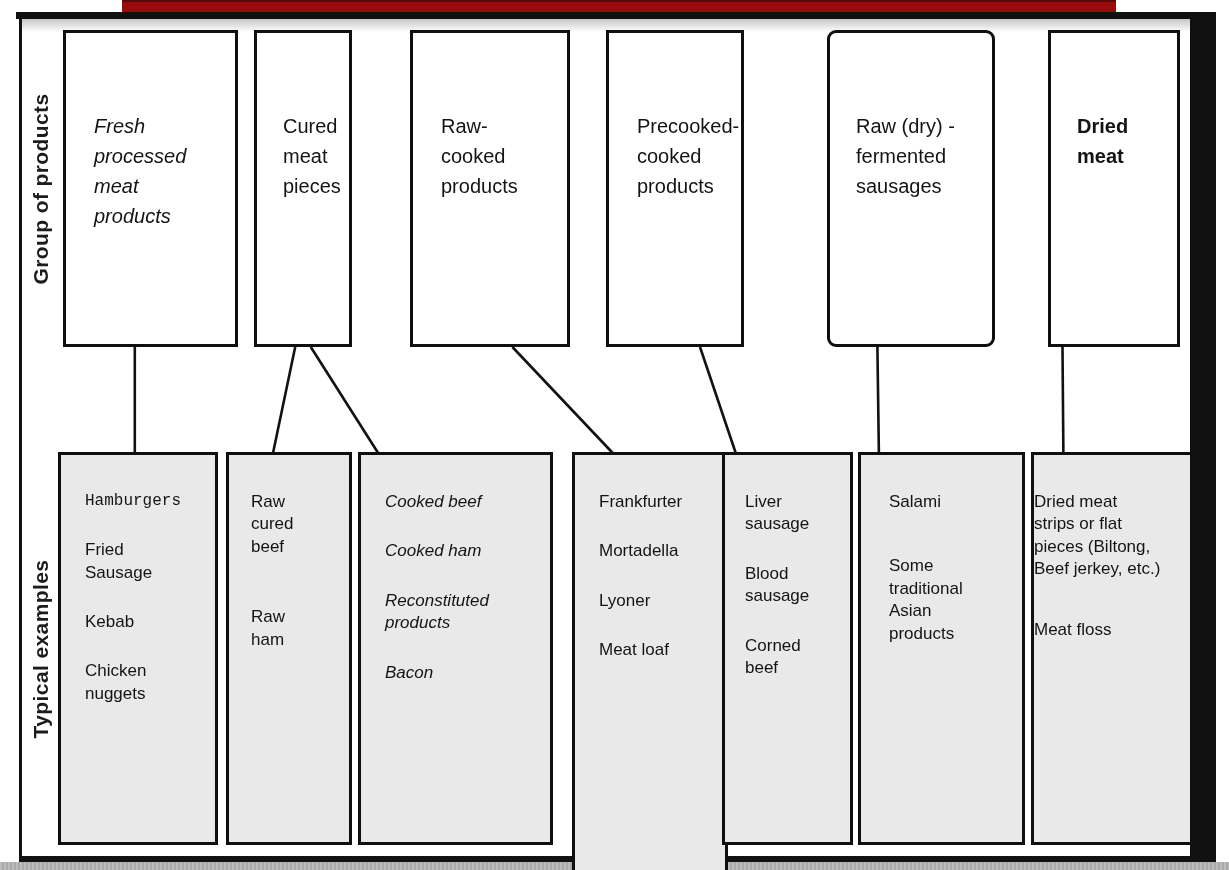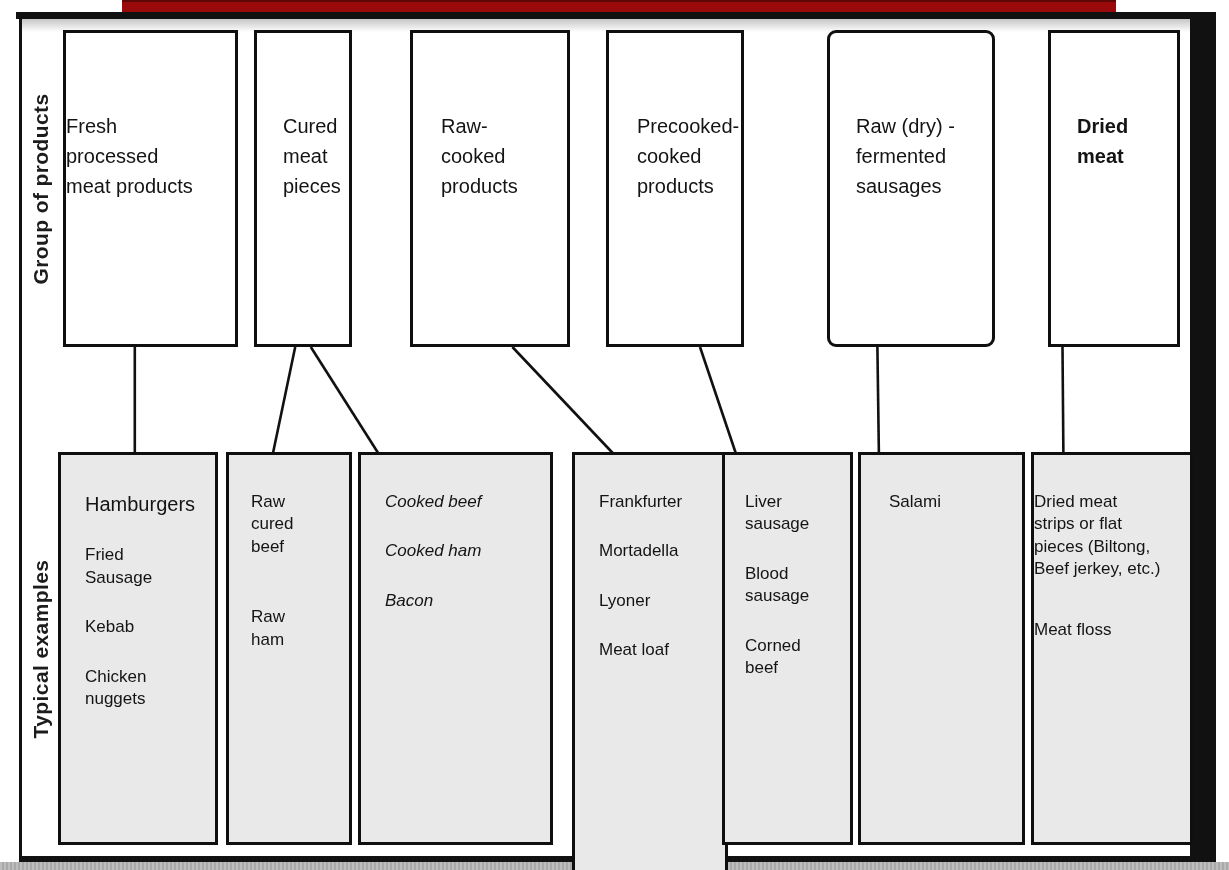--- a/index.html
+++ b/index.html
@@ -29,28 +29,28 @@
   .vlabel.groups   { top:30px;  height:317px; }
   .vlabel.examples { top:452px; height:393px; }
   
   .box { position:absolute; box-sizing:border-box; border:3px solid #0f0f0f; }
   .group-box   { top:30px;  height:317px; background:#ffffff;
                  font-size:20px; line-height:1.5; padding-top:78px; }
   .example-box { top:452px; height:393px; background:#e9e9e9;
                  font-size:17px; line-height:1.32; padding-top:36px; }
   .example-box .item { margin:0 0 27px 0; }
   
-  .g-0 { padding-right:30px; }
+  .g-0 { padding-left:28px; padding-right:30px;font-style:italic; }
   .g-1 { padding-left:26px; padding-right:10px; }
   .g-2 { padding-left:28px; padding-right:20px; }
   .g-3 { padding-left:28px; padding-right:14px; }
   .g-4 { padding-left:26px; padding-right:10px; }
   .g-5 { padding-left:26px; padding-right:36px;font-weight:bold; }
   .e-0 { padding-left:24px; padding-right:40px; }
-  .e-0 .item:first-child { font-size:20px; }
+  .e-0 .item:first-child { font-size:16px;font-family:Liberation Mono, monospace; }
   .e-1 { padding-left:22px; padding-right:40px; }
   .e-1 .item { margin-bottom:48px; }
   .e-2 { padding-left:24px; padding-right:26px;font-style:italic; }
   .e-3 { padding-left:24px; padding-right:24px; }
   .e-4 { padding-left:20px; padding-right:28px; }
   .e-5 { padding-left:28px; padding-right:26px; }
   .e-5 .item { margin-bottom:42px; }
   .e-6 { padding-right:28px; }
   .e-6 .item { margin-bottom:38px; }
   
@@ -103,34 +103,36 @@
         <p class="item">Kebab</p>
         <p class="item">Chicken nuggets</p>
       </div>
       <div class="box example-box e-1" style="left: 226px; width: 126px; height: 393px;">
         <p class="item">Raw cured beef</p>
         <p class="item">Raw ham</p>
       </div>
       <div class="box example-box e-2" style="left: 358px; width: 195px; height: 393px;">
         <p class="item">Cooked beef</p>
         <p class="item">Cooked ham</p>
+        <p class="item">Reconstituted products</p>
         <p class="item">Bacon</p>
       </div>
       <div class="box example-box e-3" style="left: 572px; width: 156px; height: 508px;">
         <p class="item">Frankfurter</p>
         <p class="item">Mortadella</p>
         <p class="item">Lyoner</p>
         <p class="item">Meat loaf</p>
       </div>
       <div class="box example-box e-4" style="left: 722px; width: 131px; height: 393px;">
         <p class="item">Liver sausage</p>
         <p class="item">Blood sausage</p>
         <p class="item">Corned beef</p>
       </div>
       <div class="box example-box e-5" style="left: 858px; width: 167px; height: 393px;">
         <p class="item">Salami</p>
+        <p class="item">Some traditional Asian products</p>
       </div>
       <div class="box example-box e-6" style="left: 1031px; width: 162px; height: 393px;">
         <p class="item">Dried meat strips or flat pieces (Biltong, Beef jerkey, etc.)</p>
         <p class="item">Meat floss</p>
       </div>
     </div>
 </div>
 
 </body></html>

